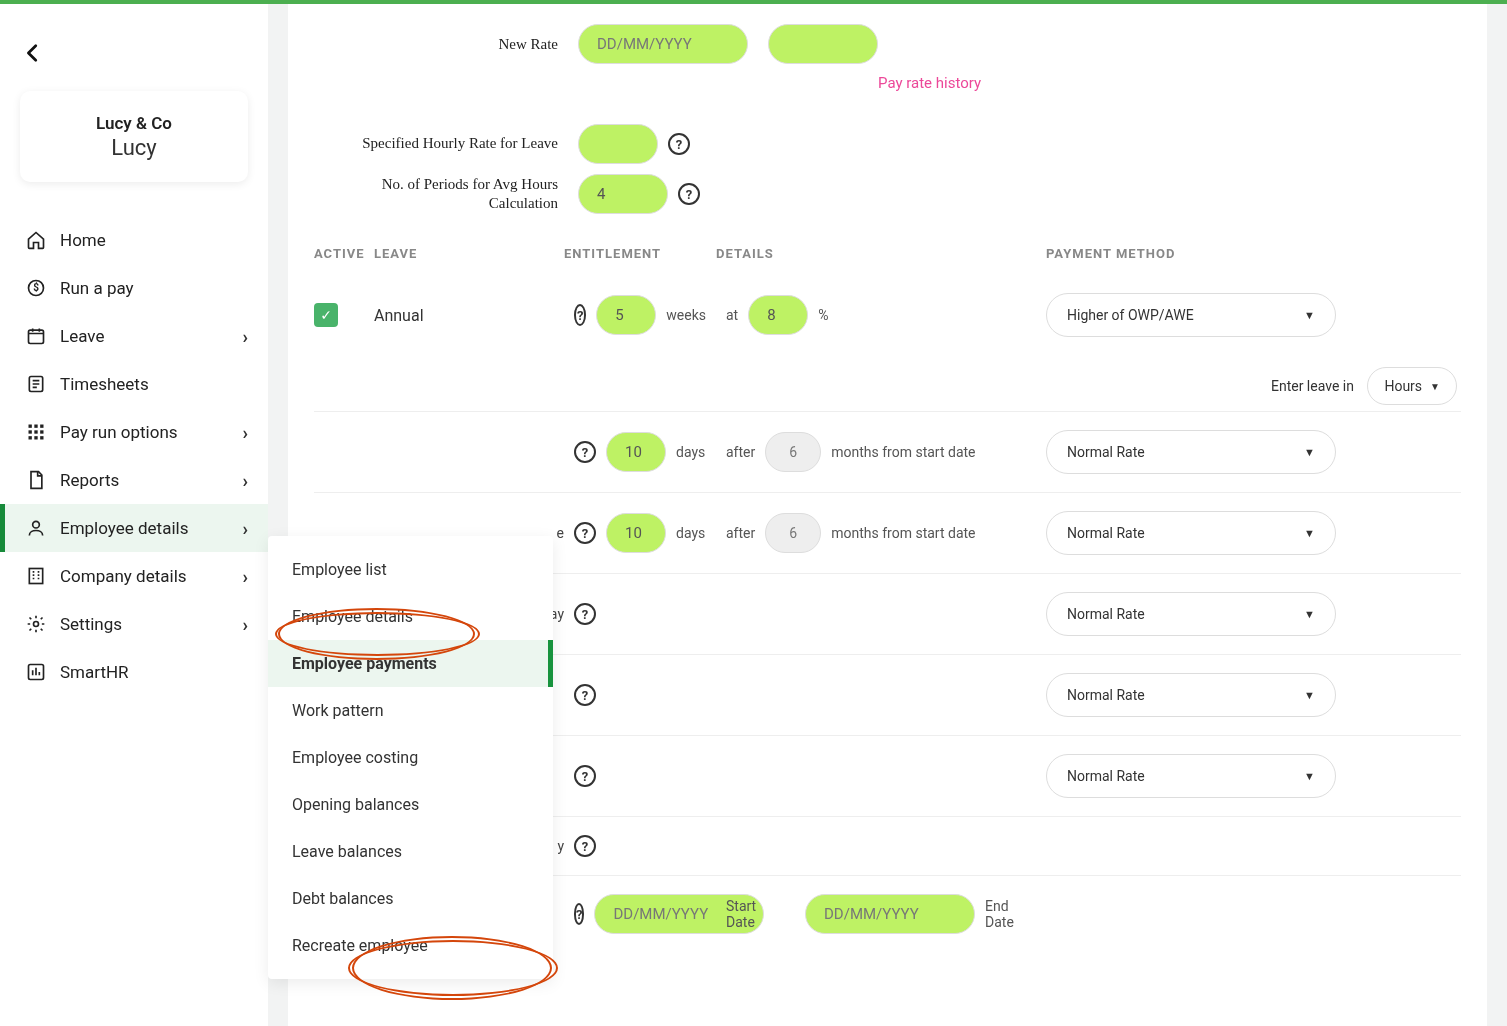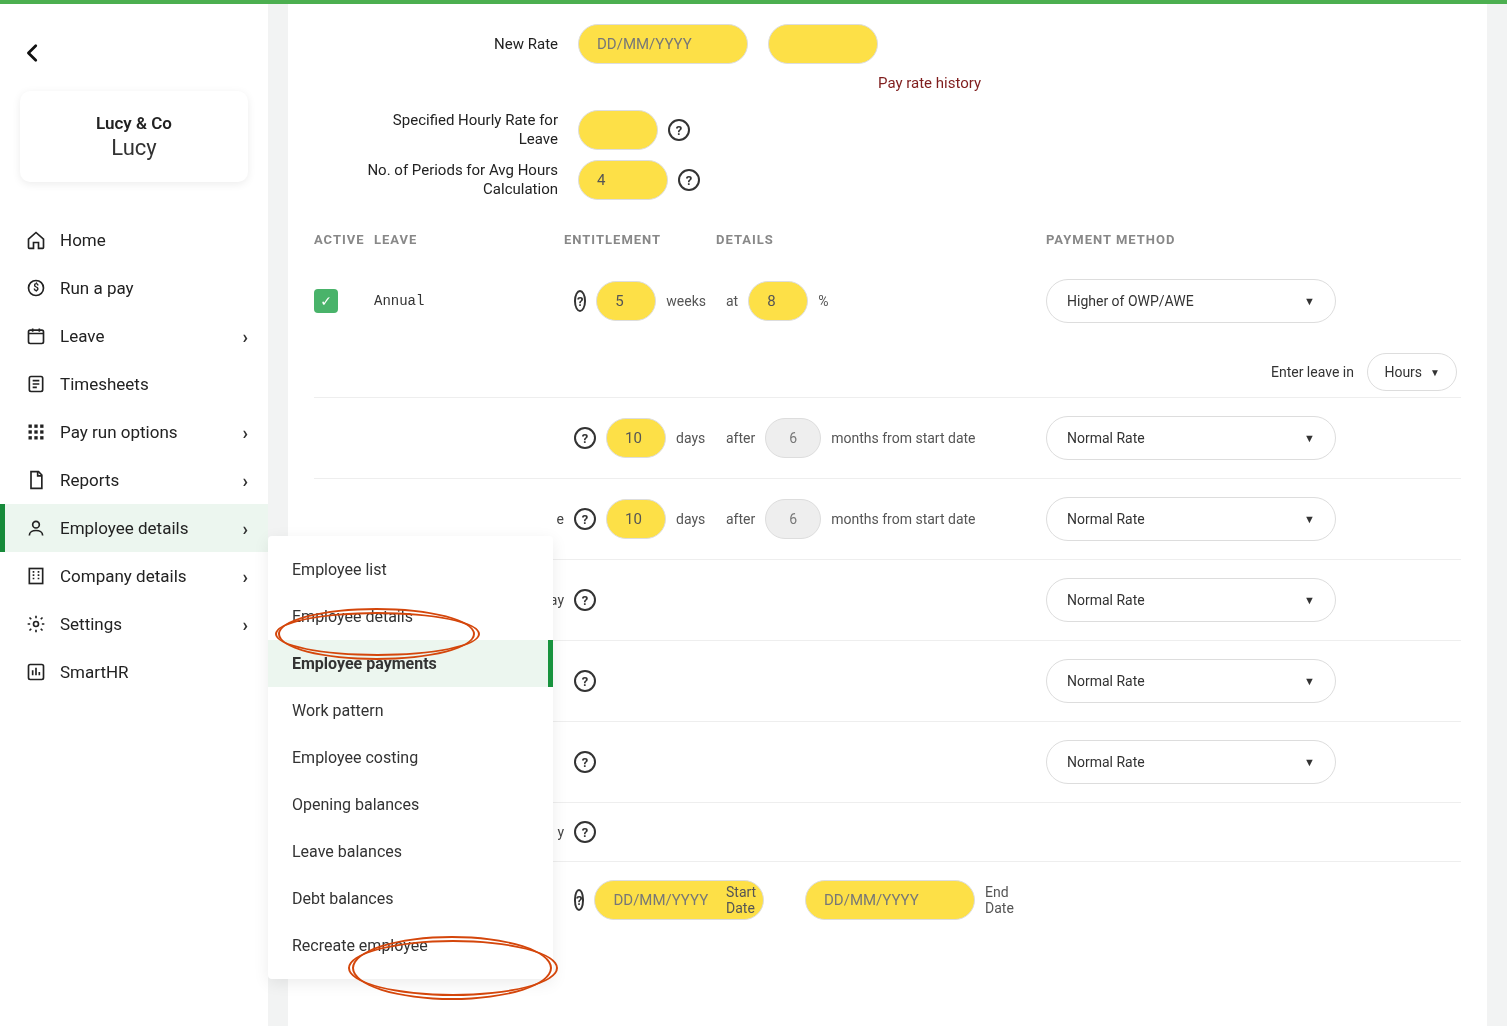--- a/index.html
+++ b/index.html
@@ -87,39 +87,39 @@
     padding-top:10px;
   }
   .form-row {
     display:flex; align-items:center;
     margin:10px 0;
   }
   .form-row .label {
     width:220px;
     text-align:right;
     padding-right:20px;
-    font-size:15px; color:#222;
+    font-size:15px; color:#222;font-family:Liberation Serif, serif;
   }
   .pill-input {
     border:1px solid #ddd; border-radius:999px;
     height:40px; padding:0 18px;
-    background:#fde047; font-size:15px; color:#555;
+    background:#bef264; font-size:15px; color:#555;
     display:inline-flex; align-items:center;
     min-width:60px;
   }
   .pill-input.wide { min-width:170px; }
   .pill-input.placeholder { color:#777; }
   .pill-static {
     border:1px solid #ddd; border-radius:999px;
     height:40px; padding:0 18px;
     background:#eee; color:#777;
     display:inline-flex; align-items:center;
     min-width:56px; justify-content:center;
   }
-  .link-green { color:#7f1d1d; font-size:15px; cursor:pointer; text-align:left;}
+  .link-green { color:#ec4899; font-size:15px; cursor:pointer; text-align:left;}
   .help-ic { width:22px; height:22px; border:2px solid #333; border-radius:50%; display:inline-flex;align-items:center;justify-content:center; font-size:13px; font-weight:700; margin:0 10px; color:#333;}
   
   .section-header {
     background:#daf0de;
     border-left:5px solid #3fa554;
     padding:22px 26px;
     margin-top:40px;
     display:flex; align-items:center; justify-content:space-between;
     font-size:20px; font-weight:700; color:#1f3b27;
     cursor:pointer;
@@ -303,21 +303,21 @@
     <div style="padding-left:70px;">
       <div class="form-row">
         <div class="label">New Rate</div>
         <div class="pill-input wide placeholder">DD/MM/YYYY</div>
         <div style="width:20px;"></div>
         <div class="pill-input" style="width:110px;"></div>
       </div>
       <div style="margin-left:520px; margin-top:4px;">
         <span class="link-green">Pay rate history</span>
       </div>
-      <div class="form-row" style="margin-top:18px;align-items:center;">
+      <div class="form-row" style="margin-top:32px;align-items:center;">
         <div class="label" style="line-height:1.3;">Specified Hourly Rate for Leave</div>
         <div class="pill-input" style="width:80px;"></div>
         <span class="help-ic">?</span>
       </div>
       <div class="form-row">
         <div class="label" style="line-height:1.3;">No. of Periods for Avg Hours Calculation</div>
         <div class="pill-input" style="width:90px;">4</div>
         <span class="help-ic">?</span>
       </div>
     </div>
@@ -329,21 +329,21 @@
         <div class="col-leave">LEAVE</div>
         <div class="col-ent">ENTITLEMENT</div>
         <div class="col-det">DETAILS</div>
         <div class="col-pay">PAYMENT METHOD</div>
       </div>
 
       <div class="trow first">
         <div class="col-active">
           <span class="checkbox on">✓</span>
         </div>
-        <div class="col-leave" style="font-size:14px;font-family:Liberation Mono, monospace;">Annual</div>
+        <div class="col-leave" style="font-size:16px;">Annual</div>
         <div class="col-ent" style="display:flex;align-items:center;">
           <span class="help-ic">?</span>
           <div class="pill-input">5</div>
           <span class="units">weeks</span>
         </div>
         <div class="col-det" style="display:flex;align-items:center;">
           <span class="units">at</span>
           <div class="pill-input">8</div>
           <span class="units">%</span>
         </div>

